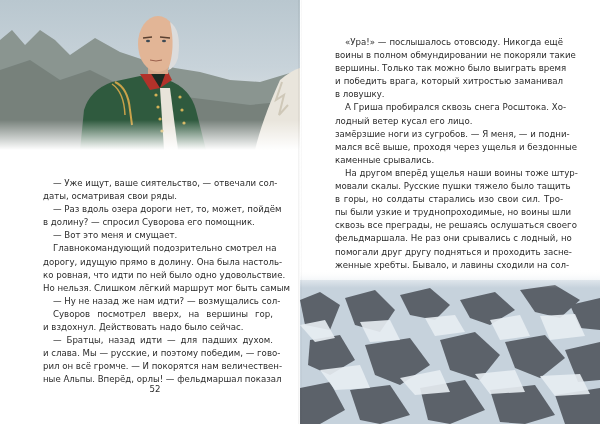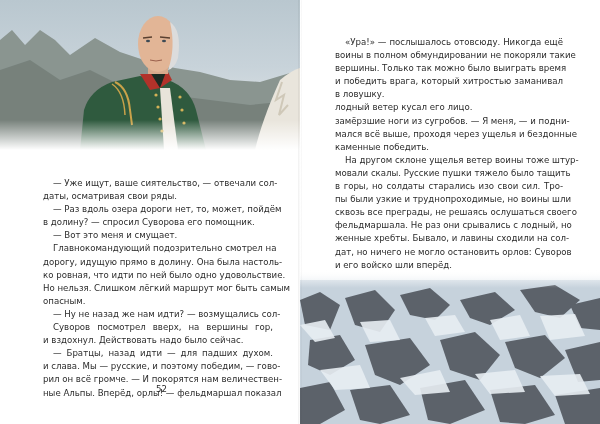--- a/index.html
+++ b/index.html
@@ -27,21 +27,21 @@
 
   .text-block { position:absolute; width:230px; font-size:8.6px; line-height:13.1px;
                 color:#2b2b2b; }
   .text-left { left:43px; top:177px; }
   .text-right { left:335px; top:36px; width:228px; }
   .line { display:block; text-align:justify; text-align-last:justify; white-space:nowrap;
           height:13.1px; overflow:visible; }
   .line.last { text-align-last:left; }
   .line.indent { padding-left:10px; }
 
-  .page-number { position:absolute; left:143px; top:384px; width:24px; text-align:right;
+  .page-number { position:absolute; left:143px; top:384px; width:24px; text-align:center;
                  font-size:8.6px; color:#2b2b2b; }
 </style>
 </head>
 <body>
 
 <div class="page page-left">
   <div class="illus-top">
     <svg class="mtn" width="300" height="150" viewBox="0 0 300 150">
       <polygon points="0,40 12,30 25,45 40,30 55,40 70,55 95,38 120,52 150,62 175,68 200,72 230,80 260,82 300,70 300,150 0,150" fill="#8a9590"></polygon>
       <polygon points="0,70 30,60 60,80 90,70 130,90 170,95 210,100 250,105 300,100 300,150 0,150" fill="#737e78" opacity="0.85"></polygon>
@@ -82,51 +82,52 @@
   <div class="text-block text-left">
     <span class="line indent">— Уже ищут, ваше сиятельство, — отвечали сол-</span>
     <span class="line last">даты, осматривая свои ряды.</span>
     <span class="line indent">— Раз вдоль озера дороги нет, то, может, пойдём</span>
     <span class="line last">в долину? — спросил Суворова его помощник.</span>
     <span class="line indent last">— Вот это меня и смущает.</span>
     <span class="line indent">Главнокомандующий подозрительно смотрел на</span>
     <span class="line">дорогу, идущую прямо в долину. Она была настоль-</span>
     <span class="line">ко ровная, что идти по ней было одно удовольствие.</span>
     <span class="line">Но нельзя. Слишком лёгкий маршрут мог быть самым</span>
-    <span class="line last">опасным.</span>
     <span class="line indent">— Ну не назад же нам идти? — возмущались сол-</span>
     <span class="line indent">Суворов посмотрел вверх, на вершины гор,</span>
     <span class="line last">и вздохнул. Действовать надо было сейчас.</span>
     <span class="line indent">— Братцы, назад идти — для падших духом.</span>
     <span class="line">и слава. Мы — русские, и поэтому победим, — гово-</span>
     <span class="line">рил он всё громче. — И покорятся нам величествен-</span>
     <span class="line">ные Альпы. Вперёд, орлы! — фельдмаршал показал</span>
 
   </div>
 
   <div class="page-number">52</div>
 </div>
 
 <div class="page page-right">
   <div class="text-block text-right" style="left:35px;">
     <span class="line indent">«Ура!» — послышалось отовсюду. Никогда ещё</span>
     <span class="line">воины в полном обмундировании не покоряли такие</span>
     <span class="line">вершины. Только так можно было выиграть время</span>
     <span class="line">и победить врага, который хитростью заманивал</span>
     <span class="line last">в ловушку.</span>
+    <span class="line indent">А Гриша пробирался сквозь снега Росштока. Хо-</span>
     <span class="line last">лодный ветер кусал его лицо.</span>
     <span class="line">замёрзшие ноги из сугробов. — Я меня, — и подни-</span>
     <span class="line">мался всё выше, проходя через ущелья и бездонные</span>
-    <span class="line last">каменные победить.</span>
-    <span class="line indent">На другом склоне ущелья ветер воины тоже штур-</span>
+    <span class="line last">каменные срывались.</span>
+    <span class="line indent">На другом вперёд ущелья наши воины тоже штур-</span>
     <span class="line">мовали скалы. Русские пушки тяжело было тащить</span>
     <span class="line">в горы, но солдаты старались изо свои сил. Тро-</span>
     <span class="line">пы были узкие и труднопроходимые, но воины шли</span>
     <span class="line">сквозь все преграды, не решаясь ослушаться своего</span>
     <span class="line">фельдмаршала. Не раз они срывались с лодный, но</span>
+    <span class="line">помогали друг другу подняться и проходить засне-</span>
     <span class="line">женные хребты. Бывало, и лавины сходили на сол-</span>
     <span class="line">дат, но ничего не могло остановить орлов: Суворов</span>
     <span class="line last">и его войско шли вперёд.</span>
   </div>
 
   <div class="illus-bottom">
     <svg width="300" height="154" viewBox="0 0 300 154">
       <rect x="0" y="10" width="300" height="144" fill="#c6d2dc"></rect>
       <g fill="#4a4f57" opacity="0.85">
         <polygon points="0,30 20,22 40,35 30,60 5,55"></polygon>

